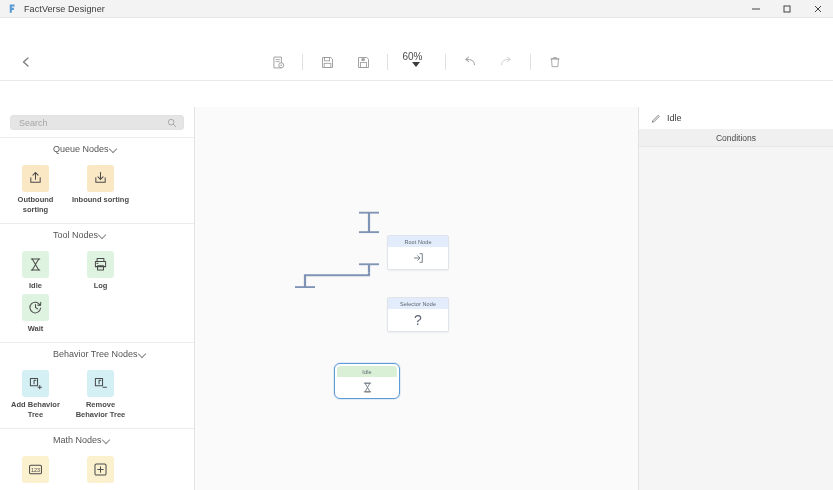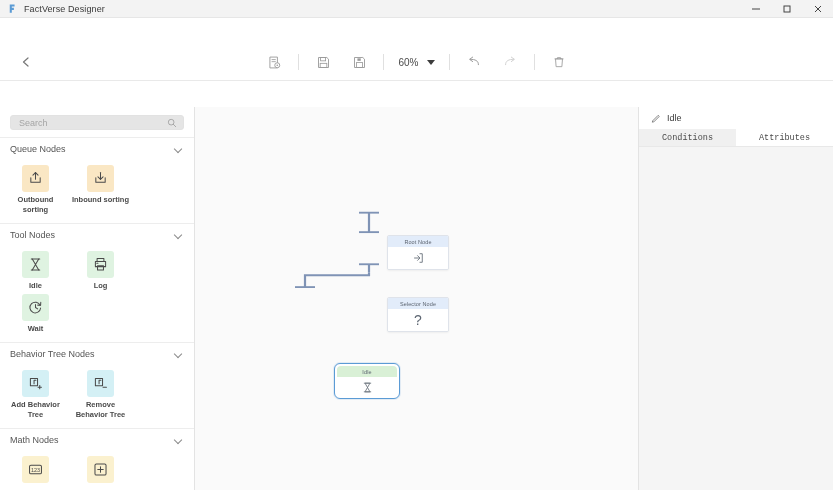--- a/index.html
+++ b/index.html
@@ -59,21 +59,21 @@
     display: flex; align-items: center; justify-content: center;
     margin-left: 6px;
   }
   .tool-center {
     position: absolute;
     left: 0; right: 0;
     display: flex; align-items: center; justify-content: center;
     gap: 0px;
     pointer-events: none;
   }
-  .tool-center > * { pointer-events: auto; }
+  .tool-center > * { pointer-events: auto; flex-direction: column; }
   .tbtn {
     width: 26px; height: 24px;
     display: flex; align-items: center; justify-content: center;
     margin: 0 5px;
     border-radius: 3px;
   }
   .tsep {
     width: 1px; height: 16px;
     background: #e0e0e0;
     margin: 0 6px;
@@ -128,22 +128,23 @@
     flex: 1;
     background: transparent;
     font-family: "Liberation Sans", sans-serif;
   }
   .search-box input::placeholder { color: #a5a5a5; }
 
   .group { border-top: 1px solid #ededed; }
   .group-head {
     height: 22px;
     display: flex; align-items: center;
-    justify-content: space-between;
+    justify-content: flex-start;
     padding: 0 11px 0 10px;
+    margin-left: 43px;
   }
   .group-title {
     font-size: 9px;
     color: #555;
   }
   .chev {
     width: 9px; height: 9px;
     position: relative;
   }
   .chev::before {
@@ -241,21 +242,20 @@
     padding-left: 12px;
     gap: 6px;
   }
   .rp-title-text {
     font-size: 9px; color: #3c3c3c;
   }
   .rp-tabs {
     display: flex;
     height: 18px;
     border-bottom: 1px solid #e8e8e8;
-    font-family: Liberation Mono, monospace;
   }
   .rp-tab {
     flex: 1;
     display: flex; align-items: center; justify-content: center;
     font-size: 8.5px;
     color: #4a4a4a;
   }
   .rp-tab.active {
     background: #f0f0f0;
   }
@@ -555,19 +555,18 @@
       <div class="rp-title">
         <span>
           <svg width="10" height="10" viewBox="0 0 12 12">
             <path d="M2 9.4 L8.6 2.8 L9.9 4.1 L3.3 10.7 L1.6 11 Z" fill="none" stroke="#6d6d6d" stroke-width="1"></path>
           </svg>
         </span>
         <span class="rp-title-text">Idle</span>
       </div>
       <div class="rp-tabs">
         <div class="rp-tab active">Conditions</div>
-        <div class="rp-tab">Attributes</div>
       </div>
       <div class="rp-content"></div>
     </div>
 
   </div>
 </div>
 
 </body></html>

